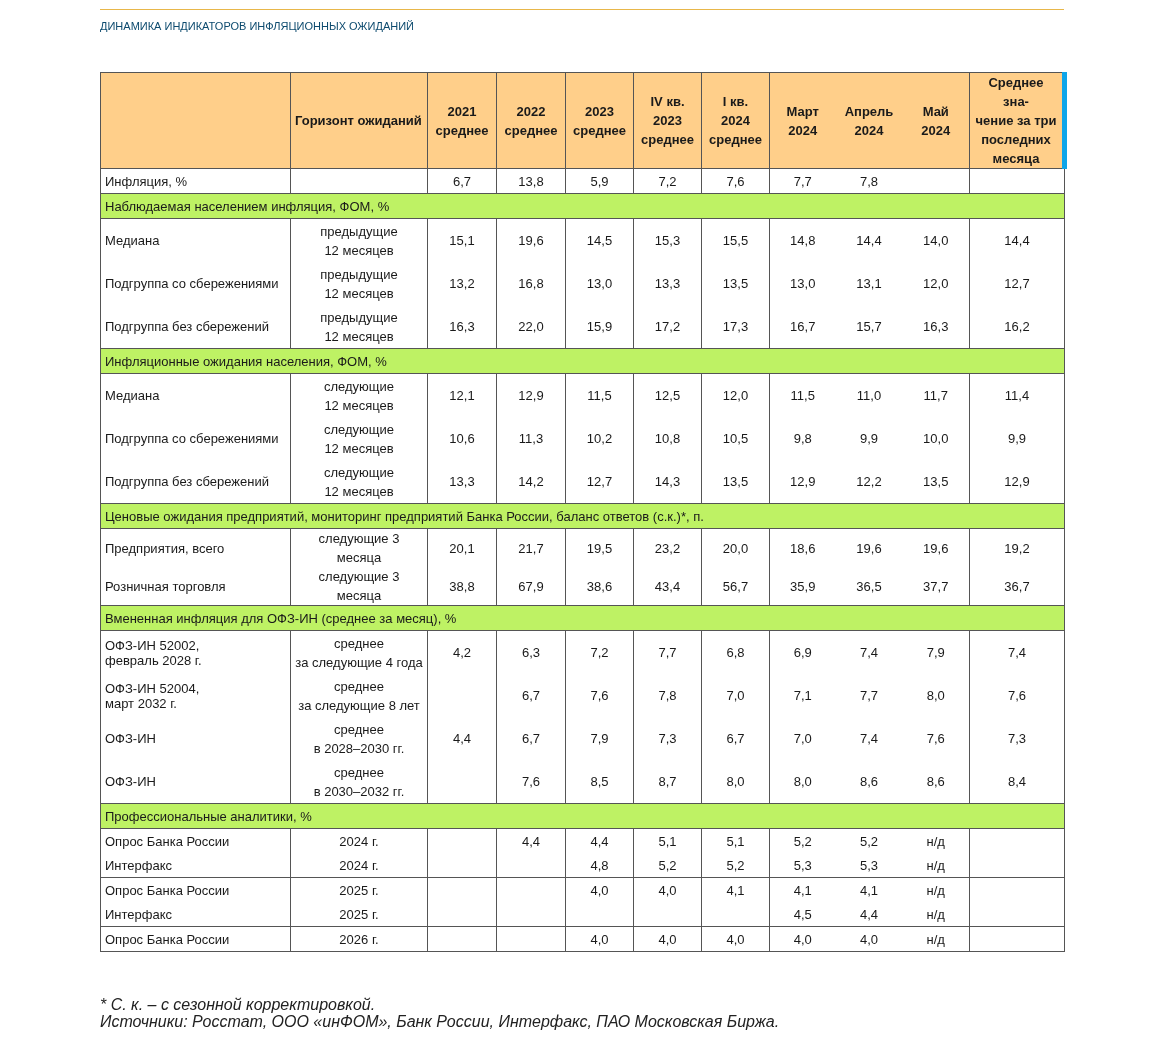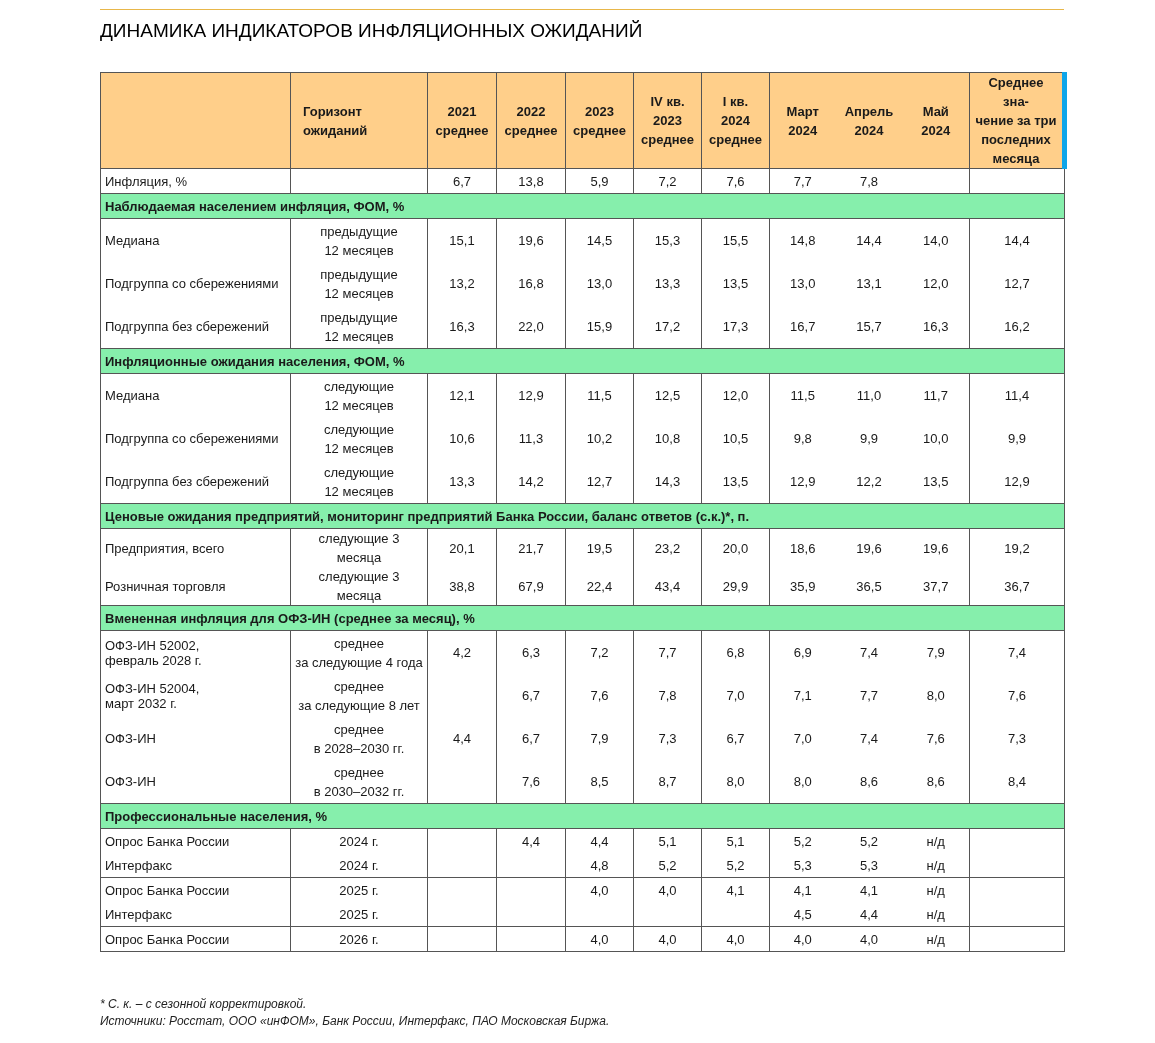--- a/index.html
+++ b/index.html
@@ -1,35 +1,35 @@
 <!DOCTYPE html>
 <html><head>
 <meta charset="utf-8">
 <style>
   html, body { margin: 0; padding: 0; background: #ffffff; }
   body { width: 1155px; height: 1043px; position: relative; font-family: "Liberation Sans", sans-serif; color: #1a1a1a; }
   .top-rule { position: absolute; left: 100px; top: 9px; width: 964px; height: 1px; background: #e8b74a; }
-  .doc-title { position: absolute; left: 100px; top: 20px; font-size: 19px; letter-spacing: 0; color: #000000; font-family: "Liberation Sans", sans-serif; }
+  .doc-title { position: absolute; left: 100px; top: 20px; font-size: 11px; letter-spacing: 0; color: #0c4a6e; font-family: "Liberation Sans", sans-serif; }
   table.main { position: absolute; left: 100px; top: 72px; width: 964px; border-collapse: collapse; font-size: 13px; table-layout: fixed; }
   table.main td, table.main th { padding: 0 4px; vertical-align: middle; }
   .hdr th { background: #ffcf8a; font-weight: bold; text-align: center; font-size: 13px; line-height: 19px; border-left: 1px solid #555; border-top: 1px solid #555; border-bottom: 1px solid #555; height: 82px; }
   .hdr th.first { border-left: 1px solid #555; }
   .hdr th.noleft { border-left: none; }
   .hdr th.last { border-right: 5px solid #0ea5e9; }
-  .hdr th.horizon { text-align: left; padding-left: 12px; }
-  .sec td { background: #86efac; font-weight: bold; height: 24px; border: 1px solid #555; border-bottom: 1px solid #555; padding-left: 4px; }
+  .hdr th.horizon { text-align: left; padding-left: 4px; }
+  .sec td { background: #bef264; font-weight: normal; height: 24px; border: 1px solid #555; border-bottom: 1px solid #555; padding-left: 4px; }
   td.lbl { text-align: left; border-left: 1px solid #555; border-right: 1px solid #555; }
   td.hz { text-align: center; border-right: 1px solid #555; line-height: 19px; }
   td.num { text-align: center; }
   td.br { border-right: 1px solid #555; }
   tr.r1 td { height: 24px; }
   tr.r2 td { height: 43px; }
   tr.last td { border-bottom: 1px solid #555; }
   tr.single td { height: 24px; }
-  .footnote { position: absolute; left: 100px; top: 996px; font-size: 12px; font-style: italic; line-height: 17px; color: #222; }
+  .footnote { position: absolute; left: 100px; top: 996px; font-size: 16px; font-style: italic; line-height: 17px; color: #222; }
 </style>
 </head>
 <body>
 
 <div class="top-rule"></div>
 <div class="doc-title">ДИНАМИКА ИНДИКАТОРОВ ИНФЛЯЦИОННЫХ ОЖИДАНИЙ</div>
 
 <table class="main">
   <colgroup>
     <col style="width:190px">
@@ -222,23 +222,23 @@
         <td class="num br">19,6</td>
         <td class="num br">19,2</td>
       </tr>
       <tr class="r1 last">
         <td class="lbl">Розничная торговля</td>
         <td class="hz">
           <div>следующие 3 месяца</div>
         </td>
         <td class="num br">38,8</td>
         <td class="num br">67,9</td>
-        <td class="num br">22,4</td>
+        <td class="num br">38,6</td>
         <td class="num br">43,4</td>
-        <td class="num br">29,9</td>
+        <td class="num br">56,7</td>
         <td class="num">35,9</td>
         <td class="num">36,5</td>
         <td class="num br">37,7</td>
         <td class="num br">36,7</td>
       </tr>
       <tr class="sec">
         <td colspan="11">Вмененная инфляция для ОФЗ-ИН (среднее за месяц), %</td>
       </tr>
       <tr class="r2">
         <td class="lbl">
@@ -308,21 +308,21 @@
         <td class="num br">7,6</td>
         <td class="num br">8,5</td>
         <td class="num br">8,7</td>
         <td class="num br">8,0</td>
         <td class="num">8,0</td>
         <td class="num">8,6</td>
         <td class="num br">8,6</td>
         <td class="num br">8,4</td>
       </tr>
       <tr class="sec">
-        <td colspan="11">Профессиональные населения, %</td>
+        <td colspan="11">Профессиональные аналитики, %</td>
       </tr>
       <tr class="single">
         <td class="lbl">Опрос Банка России</td>
         <td class="hz">2024 г.</td>
         <td class="num br"></td>
         <td class="num br">4,4</td>
         <td class="num br">4,4</td>
         <td class="num br">5,1</td>
         <td class="num br">5,1</td>
         <td class="num">5,2</td>

